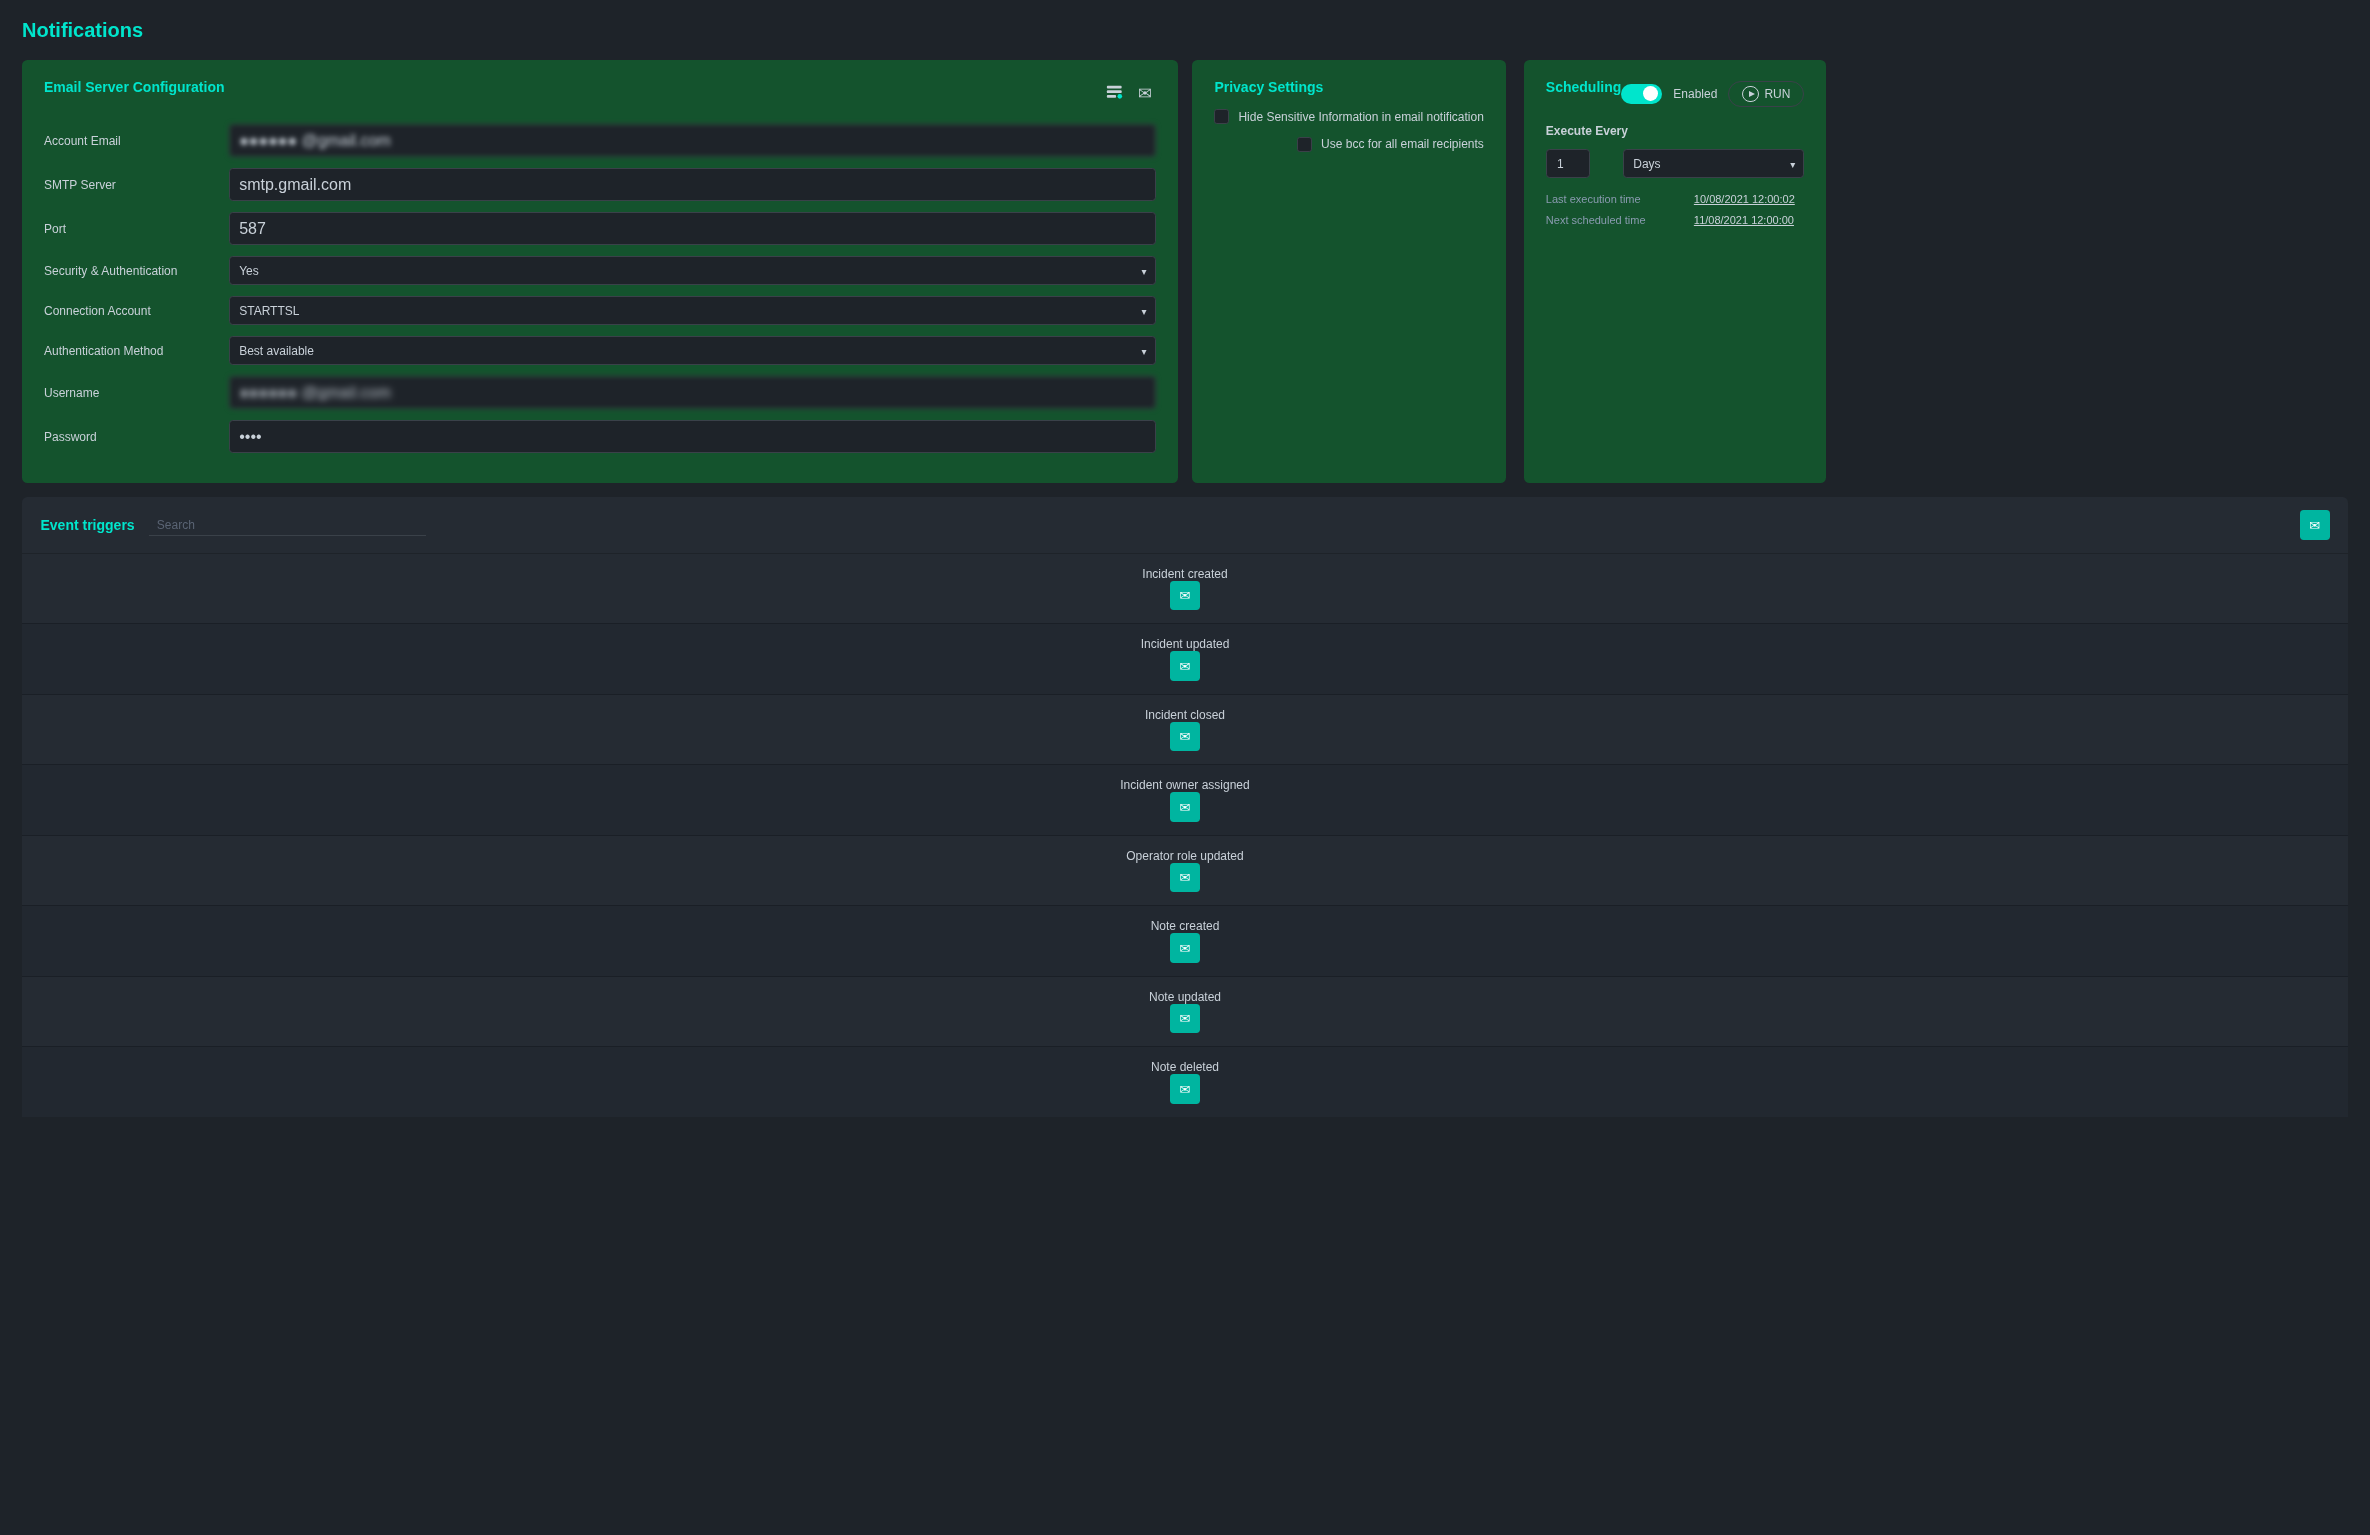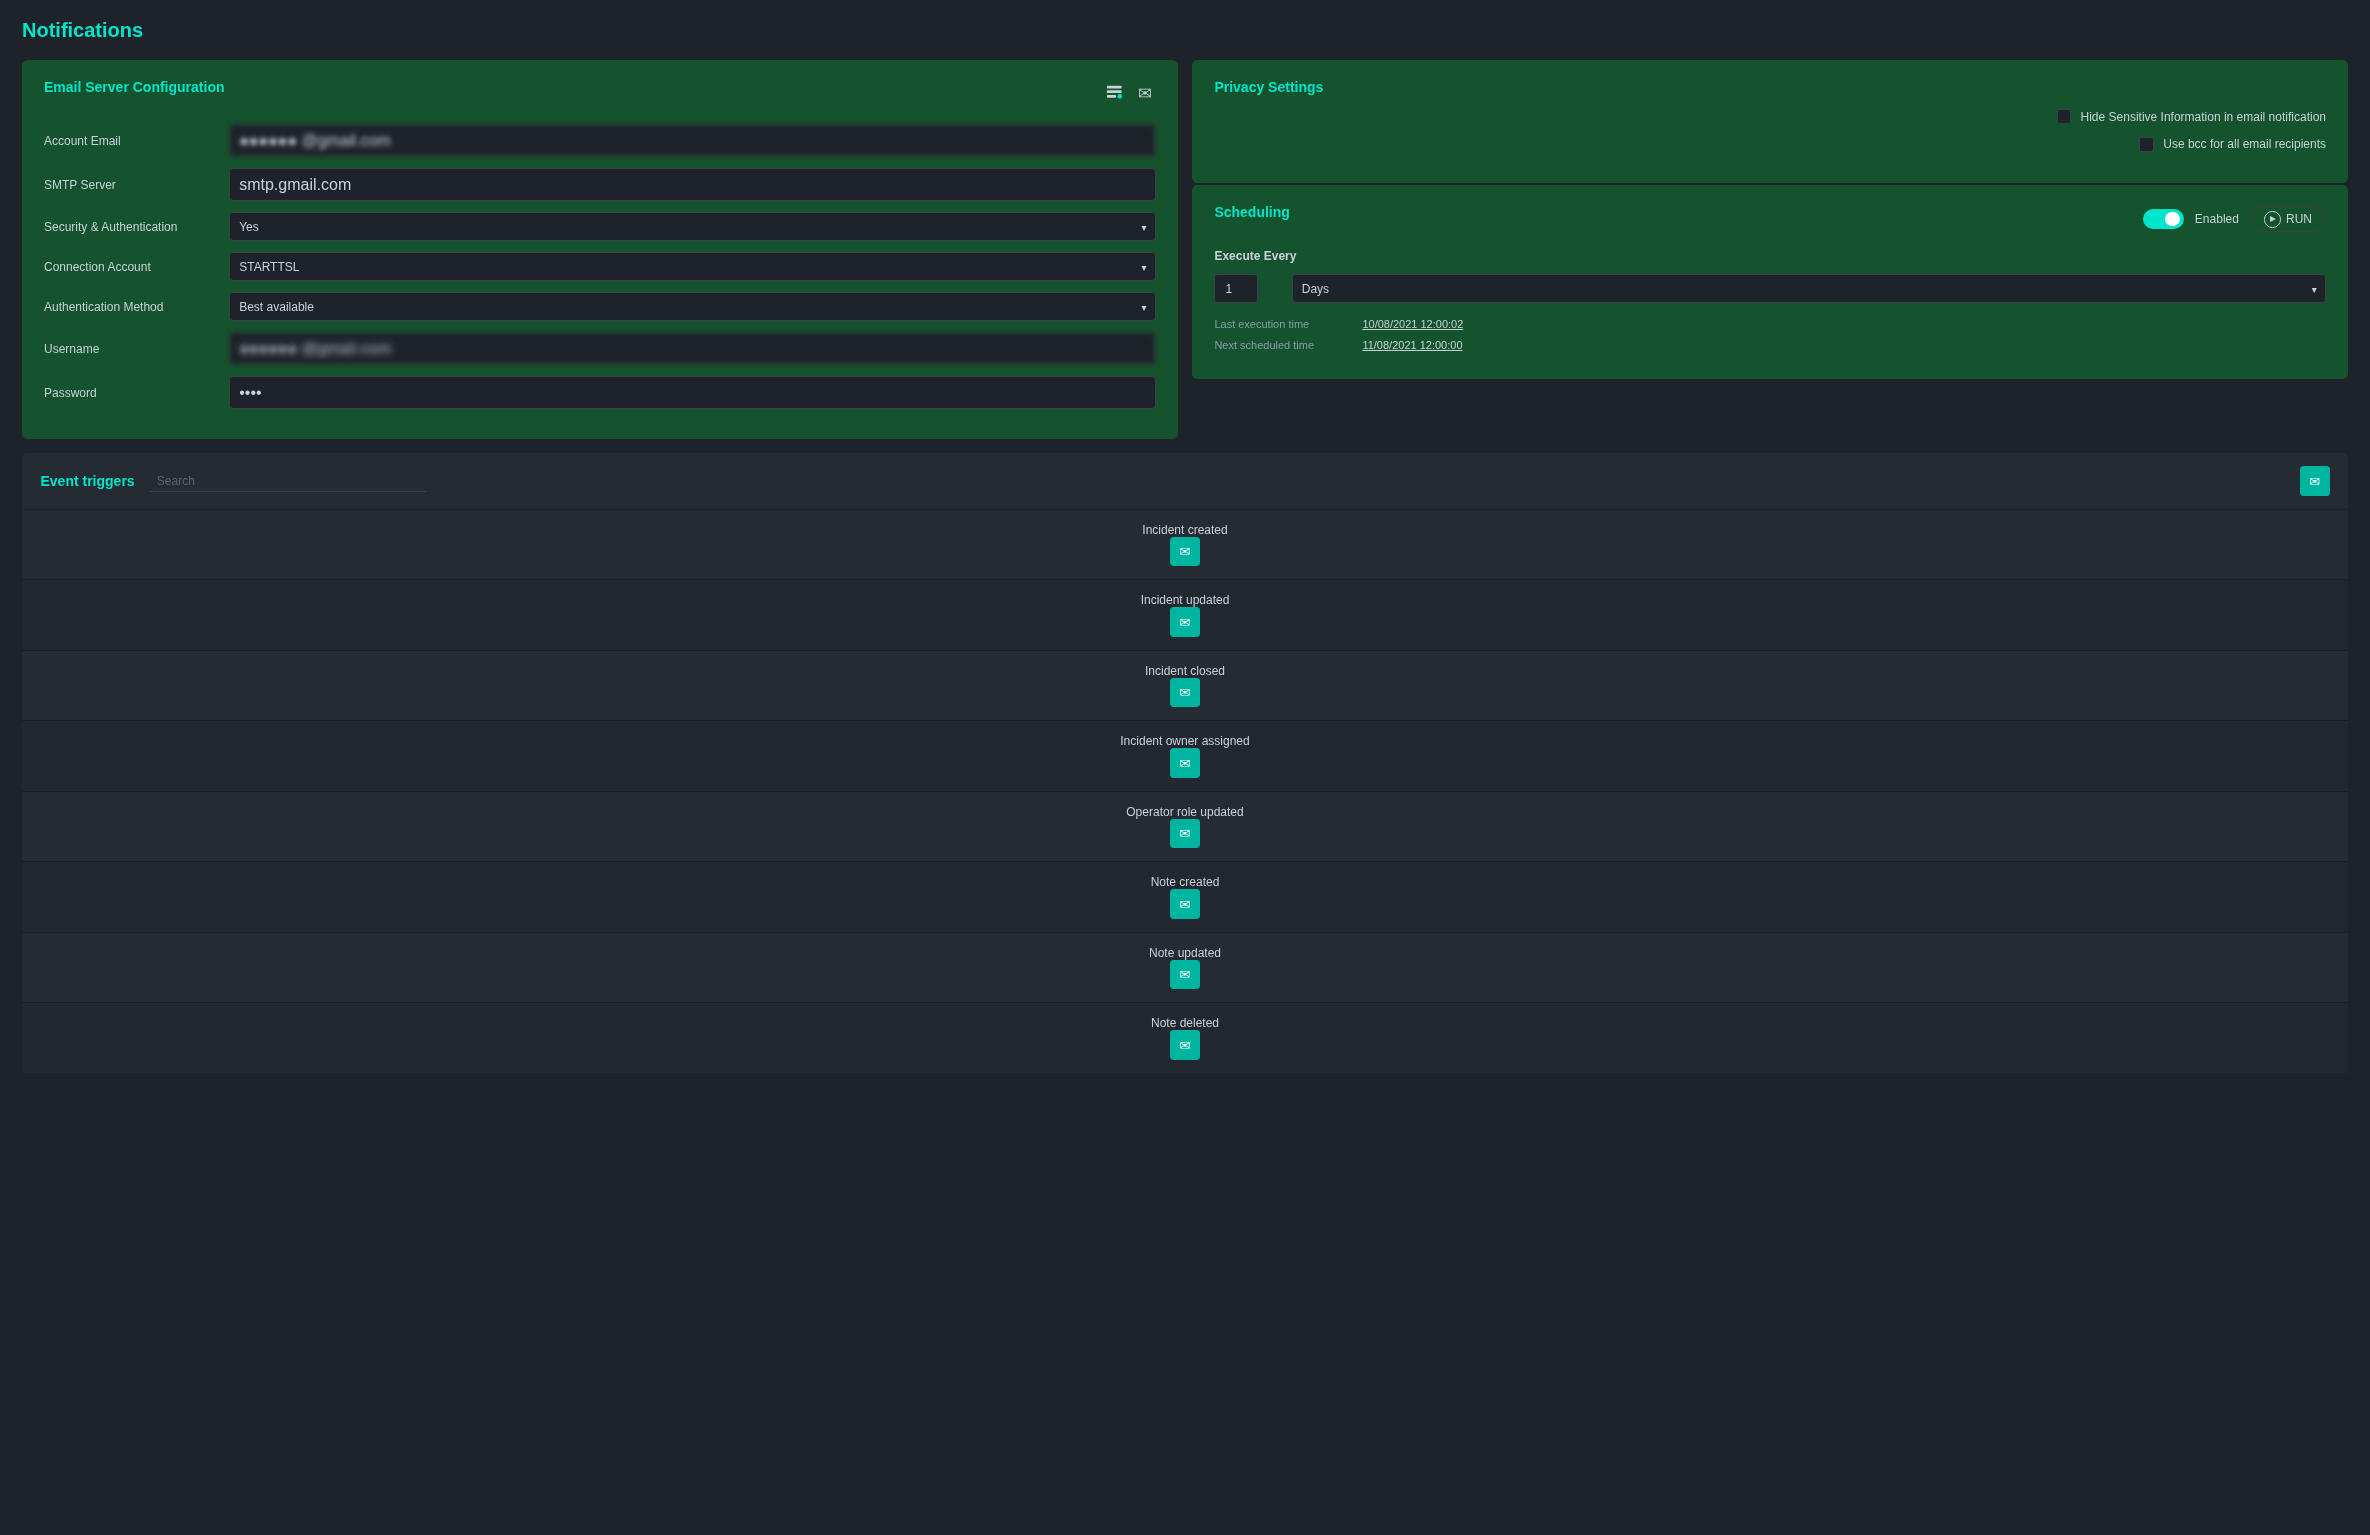--- a/index.html
+++ b/index.html
@@ -332,20 +332,24 @@
     <div class="form-row">
       <label class="form-label">Account Email</label>
       <input class="form-control" type="email" value="●●●●●● @gmail.com" placeholder="" style="filter: blur(2.8px);">
     </div>
 
     <div class="form-row">
       <label class="form-label">SMTP Server</label>
       <input class="form-control" type="text" value="smtp.gmail.com" style="">
     </div>
 
+    <div class="form-row">
+      <label class="form-label">Port</label>
+      <input class="form-control" type="text" value="587" style="">
+    </div>
 
     <div class="form-row">
       <label class="form-label">Security &amp; Authentication</label>
       <div class="form-select-wrapper">
         <select class="form-select">
           <option>Yes</option>
           <option>No</option>
         </select>
         <span class="select-chevron">▾</span>
       </div>
@@ -379,21 +383,21 @@
       <label class="form-label">Username</label>
       <input class="form-control" type="text" value="●●●●●● @gmail.com" placeholder="" style="color: transparent; text-shadow: rgb(201, 209, 217) 0px 0px 5.5px; filter: blur(2.8px);">
     </div>
 
     <div class="form-row">
       <label class="form-label">Password</label>
       <input class="form-control" type="password" value="••••" style="">
     </div>
   </div>
 
-  <div style="display: flex; flex-direction: column; gap: 2px;">
+  <div style="display: flex; flex-direction: row; gap: 18px;">
 
     <div class="card">
       <div class="card-title">Privacy Settings</div>
       <div class="privacy-item">
         <div class="checkbox-custom"></div>
         <span class="privacy-label">Hide Sensitive Information in email notification</span>
       </div>
       <div class="privacy-item">
         <div class="checkbox-custom"></div>
         <span class="privacy-label">Use bcc for all email recipients</span>

